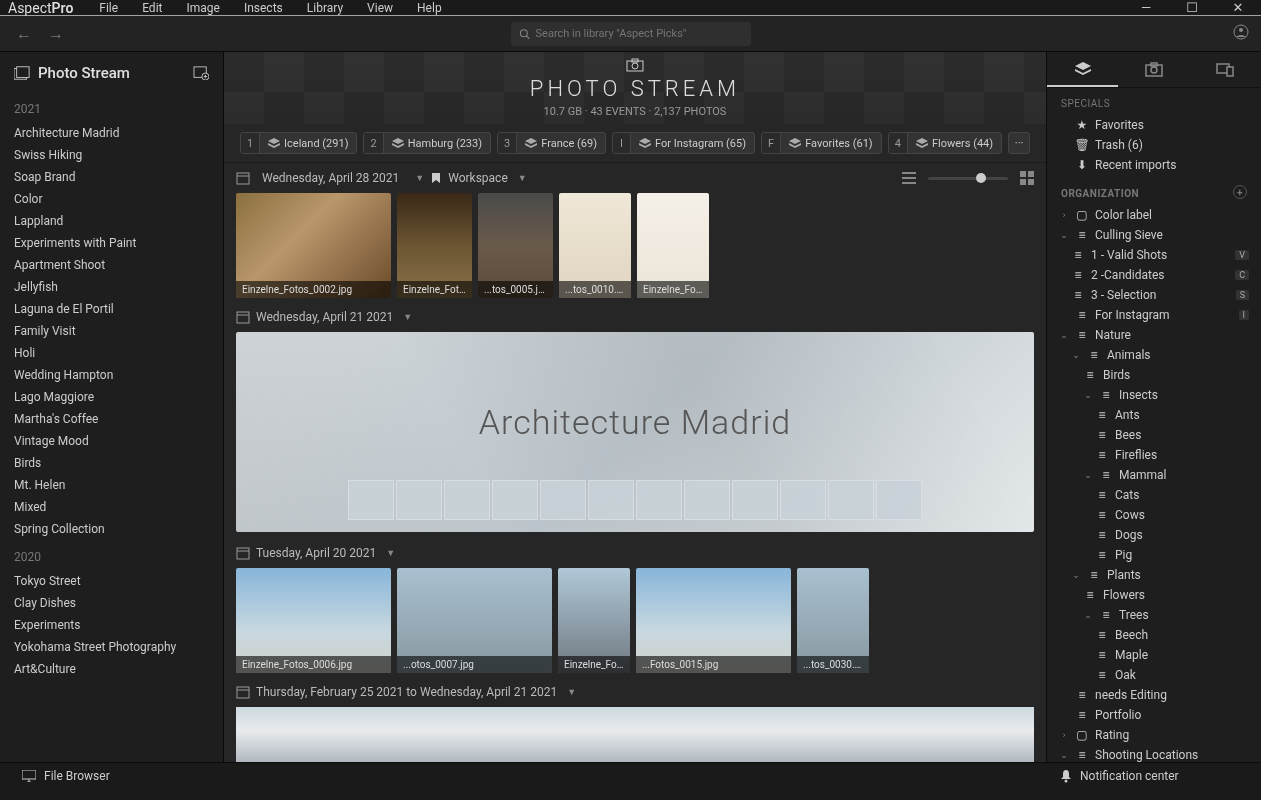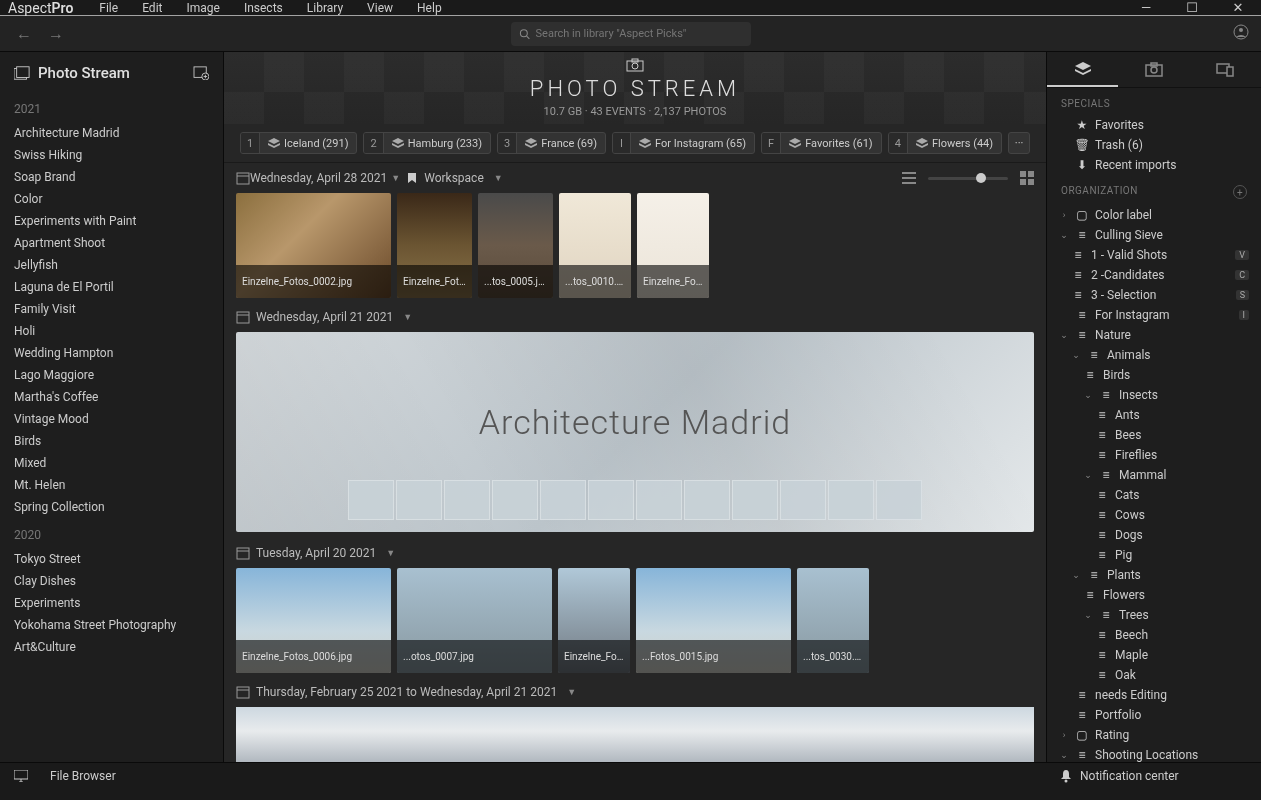--- a/index.html
+++ b/index.html
@@ -53,21 +53,21 @@
 .thumb-row.event1 .thumb:nth-child(3) { width:75px; }
 .thumb-row.event1 .thumb:nth-child(4) { width:72px; }
 .thumb-row.event1 .thumb:nth-child(5) { width:72px; }
 .thumb-row.event3 .thumb { width:155px; height:105px; }
 .thumb-row.event3 .thumb:nth-child(1){width:155px;}
 .thumb-row.event3 .thumb:nth-child(2){width:155px;}
 .thumb-row.event3 .thumb:nth-child(3){width:72px;}
 .thumb-row.event3 .thumb:nth-child(4){width:155px;}
 .thumb-row.event3 .thumb:nth-child(5){width:72px;}
 .thumb-row.event3 .thumb:nth-child(6){width:84px;}
-.thumb-label { position:absolute; bottom:0; left:0; right:0; background:rgba(0,0,0,.6); padding:11px 6px; font-size:10px; color:#ddd; white-space:nowrap; overflow:hidden; text-overflow:ellipsis; }
+.thumb-label { position:absolute; bottom:0; left:0; right:0; background:rgba(0,0,0,.6); padding:3px 6px; font-size:10px; color:#ddd; white-space:nowrap; overflow:hidden; text-overflow:ellipsis; }
 .event-banner { margin:0 12px 6px; height:200px; background:linear-gradient(135deg,#d4d9dc 0%,#bcc5cb 50%,#e4e8ea 100%); position:relative; border-radius:2px; display:flex; align-items:center; justify-content:center; }
 .event-banner::before { content:''; position:absolute; inset:0; background-image:linear-gradient(60deg,rgba(0,0,0,.05) 0%,transparent 30%,rgba(0,0,0,.05) 60%,transparent 90%); }
 .banner-title { font-size:34px; color:#555; font-weight:300; letter-spacing:1px; z-index:1; margin-top:-20px; }
 .banner-strip { position:absolute; bottom:12px; display:flex; gap:2px; }
 .banner-strip .mini { width:46px; height:40px; background:rgba(200,210,215,.9); border:1px solid rgba(255,255,255,.3); }
 .sidebar-right { width:215px; background:#1e1e1e; border-left:1px solid #0a0a0a; overflow-y:auto; }
 .right-tabs { display:flex; height:36px; border-bottom:1px solid #111; }
 .right-tab { flex:1; display:flex; align-items:center; justify-content:center; cursor:pointer; border-bottom:2px solid transparent; }
 .right-tab.active { border-bottom-color:#ccc; }
 .right-tab svg { width:18px; height:16px; fill:#aaa; }
@@ -75,36 +75,36 @@
 .tree { padding:0 8px; }
 .tree-item { display:flex; align-items:center; padding:3px 4px; gap:6px; color:#ccc; font-size:12px; cursor:pointer; border-radius:2px; }
 .tree-toggle { width:10px; color:#888; font-size:9px; text-align:center; }
 .tree-toggle.blank { visibility:hidden; }
 .tree-icon { width:14px; height:12px; display:flex; align-items:center; justify-content:center; }
 .tree-badge { margin-left:auto; font-size:9px; background:#333; padding:0 4px; border-radius:2px; color:#aaa; }
 .indent-1 { padding-left:16px; }
 .indent-2 { padding-left:28px; }
 .indent-3 { padding-left:40px; }
 .footer { height:26px; background:#1a1a1a; display:flex; align-items:center; border-top:1px solid #0a0a0a; }
-.footer-left { width:224px; display:flex; align-items:center; gap:22px; padding:0 14px; color:#ccc; font-size:12px; cursor:pointer; }
+.footer-left { width:224px; display:flex; align-items:center; gap:8px; padding:0 22px; color:#ccc; font-size:12px; cursor:pointer; }
 .footer-right { margin-left:auto; width:215px; display:flex; align-items:center; gap:8px; padding:0 14px; color:#ccc; font-size:12px; cursor:pointer; }
 .thumb-img { width:100%; height:100%; }
 .img-store { background:linear-gradient(135deg,#8b6f3e 0%,#b8976b 40%,#6b4a2a 100%); }
 .img-rack { background:linear-gradient(180deg,#3a2818 0%,#6b5532 50%,#8a724a 100%); }
 .img-girl { background:linear-gradient(180deg,#4a4a4a 0%,#6a5a4a 50%,#5a4a3a 100%); }
 .img-shirts { background:linear-gradient(180deg,#f0e8d8 0%,#e0d4c0 100%); }
 .img-white { background:linear-gradient(180deg,#f5f0e8 0%,#ebe4d8 100%); }
 .img-sunset { background:radial-gradient(circle at 40% 40%,#fff4d0 0%,#f5c87a 30%,#3a3a3a 100%); }
 .img-palms { background:linear-gradient(180deg,#87b5d9 0%,#c8d8e0 60%,#d0d0c8 100%); }
 .img-skate { background:linear-gradient(180deg,#a8c0d0 0%,#8898a0 100%); }
 .img-skate2 { background:linear-gradient(180deg,#b0c8d8 0%,#707880 100%); }
 .img-mtn { background:linear-gradient(180deg,#cdd8e0 0%,#e8ebed 40%,#a8b0b8 100%); }
 .caret { font-size:9px; color:#888; margin-left:4px; }
 .org-add { margin-left:auto; width:14px; height:14px; border:1px solid #555; border-radius:50%; display:flex; align-items:center; justify-content:center; font-size:10px; color:#777; }
-.section-header { display:flex; align-items:flex-start; }
+.section-header { display:flex; align-items:flex-end;font-weight:bold; }
 </style>
 </head>
 <body>
 
 <div class="titlebar">
   <div class="app-logo"><span>Aspect</span><b>Pro</b></div>
   <div class="menu-bar">
     <div class="menu-item">File</div>
     <div class="menu-item">Edit</div>
     <div class="menu-item">Image</div>
@@ -156,33 +156,34 @@
           <line x1="14" y1="10" x2="14" y2="14" stroke="#ccc"></line>
           <line x1="12" y1="12" x2="16" y2="12" stroke="#ccc"></line>
         </svg>
     </div>
     <div class="events-list">
       <div class="year-label">2021</div>
       <div class="event-item">Architecture Madrid</div>
       <div class="event-item">Swiss Hiking</div>
       <div class="event-item">Soap Brand</div>
       <div class="event-item">Color</div>
+      <div class="event-item">Lappland</div>
       <div class="event-item">Experiments with Paint</div>
       <div class="event-item">Apartment Shoot</div>
       <div class="event-item">Jellyfish</div>
       <div class="event-item">Laguna de El Portil</div>
       <div class="event-item">Family Visit</div>
       <div class="event-item">Holi</div>
       <div class="event-item">Wedding Hampton</div>
       <div class="event-item">Lago Maggiore</div>
       <div class="event-item">Martha's Coffee</div>
       <div class="event-item">Vintage Mood</div>
       <div class="event-item">Birds</div>
+      <div class="event-item">Mt. Helen</div>
       <div class="event-item">Mixed</div>
-      <div class="event-item">Mt. Helen</div>
       <div class="event-item">Spring Collection</div>
       <div class="year-label">2020</div>
       <div class="event-item">Tokyo Street</div>
       <div class="event-item">Clay Dishes</div>
       <div class="event-item">Experiments</div>
       <div class="event-item">Yokohama Street Photography</div>
       <div class="event-item">Art&amp;Culture</div>
 
     </div>
   </div>
@@ -250,21 +251,21 @@
               <path d="M6 0 L12 3 L6 6 L0 3 Z M0 5 L6 8 L12 5 L12 7 L6 10 L0 7 Z" fill="#aaa"></path>
             </svg>
             <span>Flowers (44)</span>
           </span>
         </div>
       <div class="chip chip-more">
           <span class="chip-body">···</span>
         </div>
     </div>
     <div class="date-row workspace-row">
-      <div style="display:flex;align-items:center;gap:0;">
+      <div style="display:flex;align-items:center;gap:12px;">
         <svg width="14" height="14" viewBox="0 0 14 14">
             <rect x="1" y="2" width="12" height="11" fill="none" stroke="#999"></rect>
             <line x1="1" y1="5" x2="13" y2="5" stroke="#999"></line>
           </svg>
         <span>Wednesday, April 28 2021</span>
           <span class="caret">▼</span>
       </div>
       <div class="workspace-label">
         <svg width="12" height="12" viewBox="0 0 12 12">
             <path d="M2 1 H10 V11 L6 8 L2 11 Z" fill="#ccc"></path>

